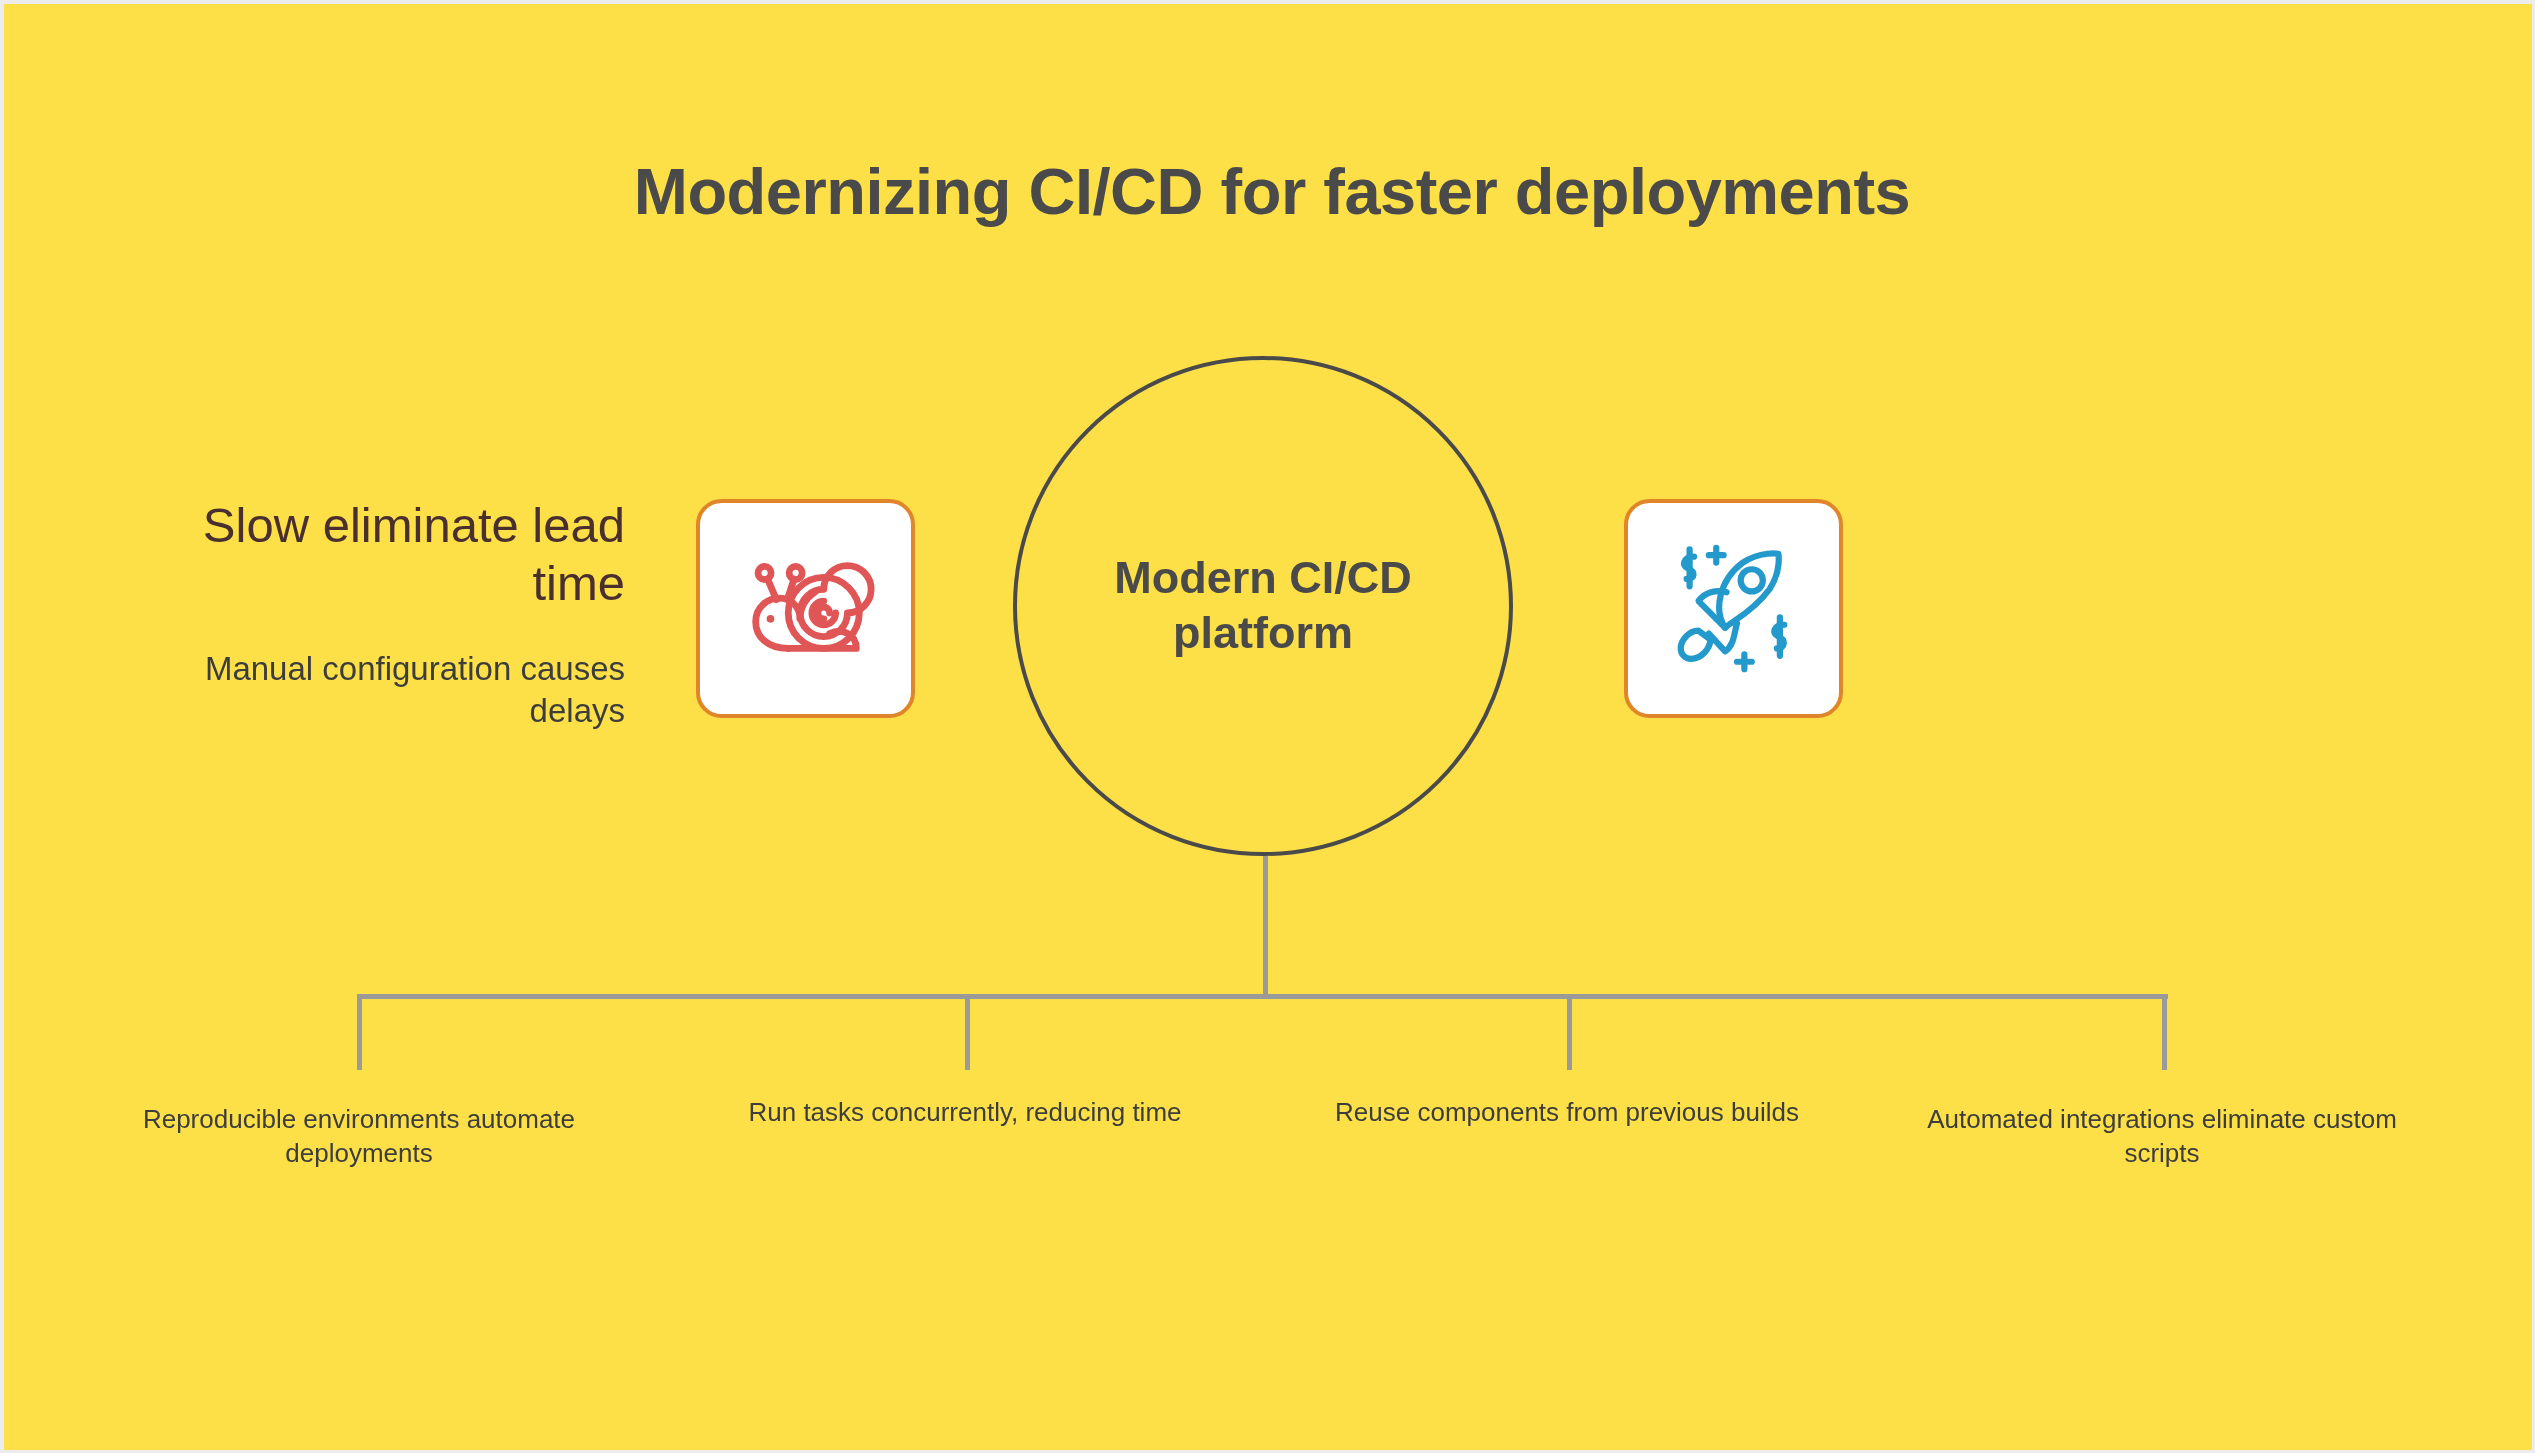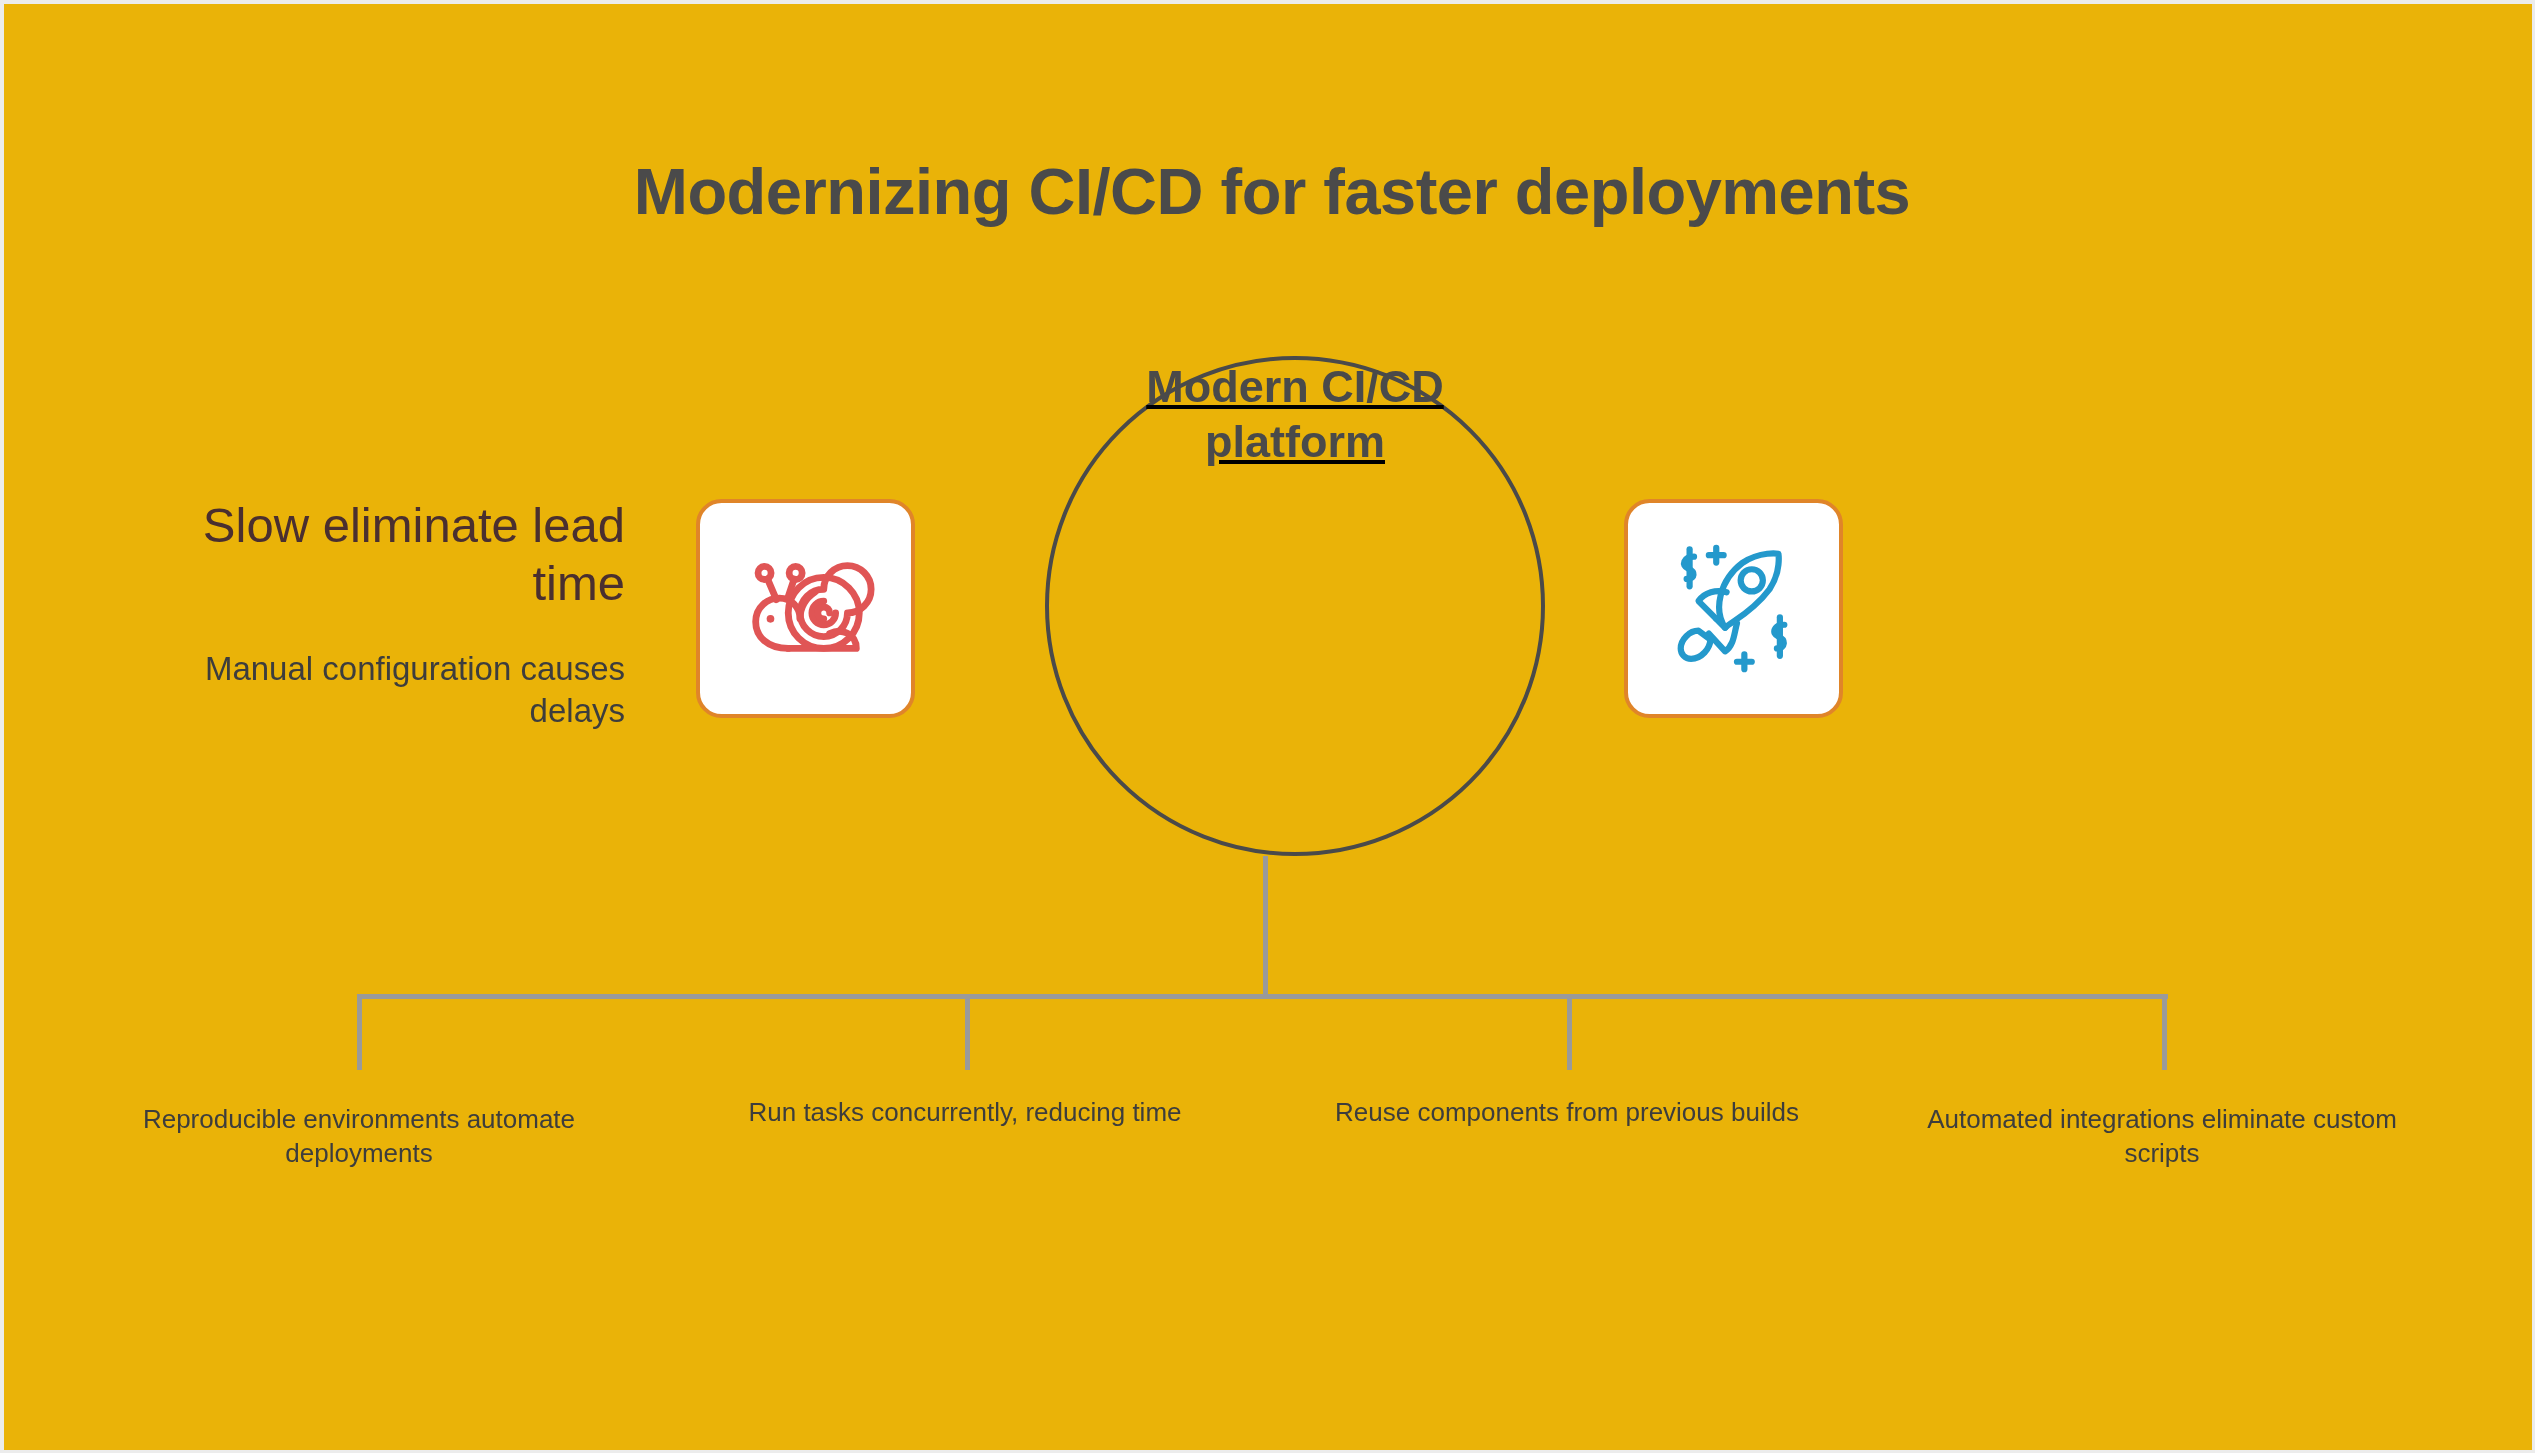--- a/index.html
+++ b/index.html
@@ -10,51 +10,51 @@
   body {
     width: 2536px;
     height: 1454px;
     font-family: "Liberation Sans", sans-serif;
     overflow: hidden;
   }
   #canvas {
     position: relative;
     width: 2536px;
     height: 1454px;
-    background: #eab308;
+    background: #fde047;
     box-sizing: border-box;
     border: 4.9px solid #ececec;
   }
 
   
   .title {
     position: absolute;
     left: 0;
     top: 150px;
     width: 2536px;
     text-align: center;
     font-size: 65px;
     font-weight: bold;
     color: #4a4a4a;
     letter-spacing: -0.5px;
   }
 
   
   .hub {
     position: absolute;
-    left: 1041px;
+    left: 1009px;
     top: 352px;
     width: 500px;
     height: 500px;
     border-radius: 50%;
     border: 4.9px solid #4a4a4a;
     box-sizing: border-box;
     display: flex;
+    align-items: center;
     justify-content: center;
-    text-decoration: underline;
   }
   .hub-label {
     font-size: 45px;
     font-weight: bold;
     color: #4a4a4a;
     text-align: center;
     line-height: 1.22;
     width: 325px;
   }
 

